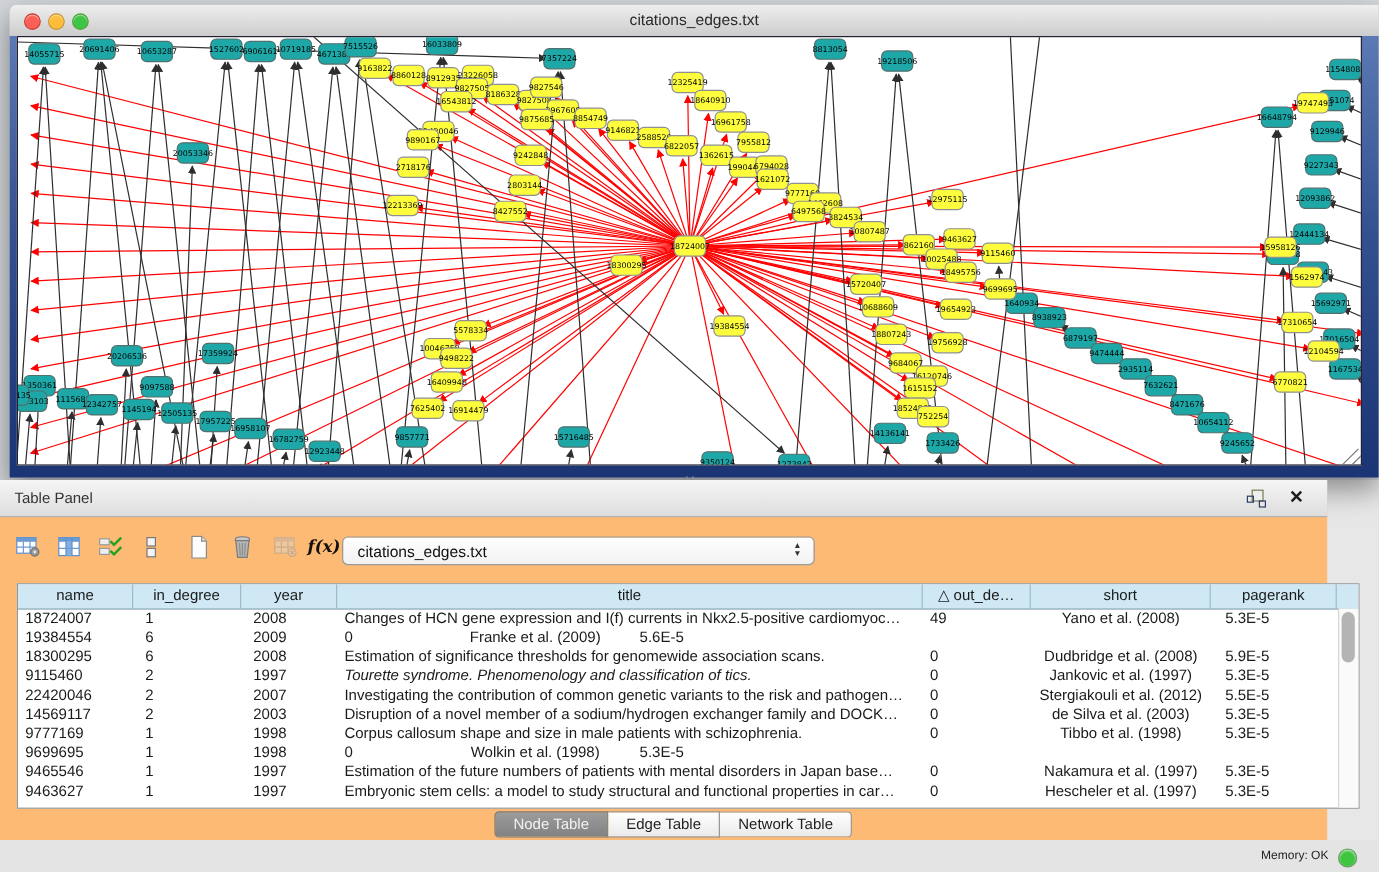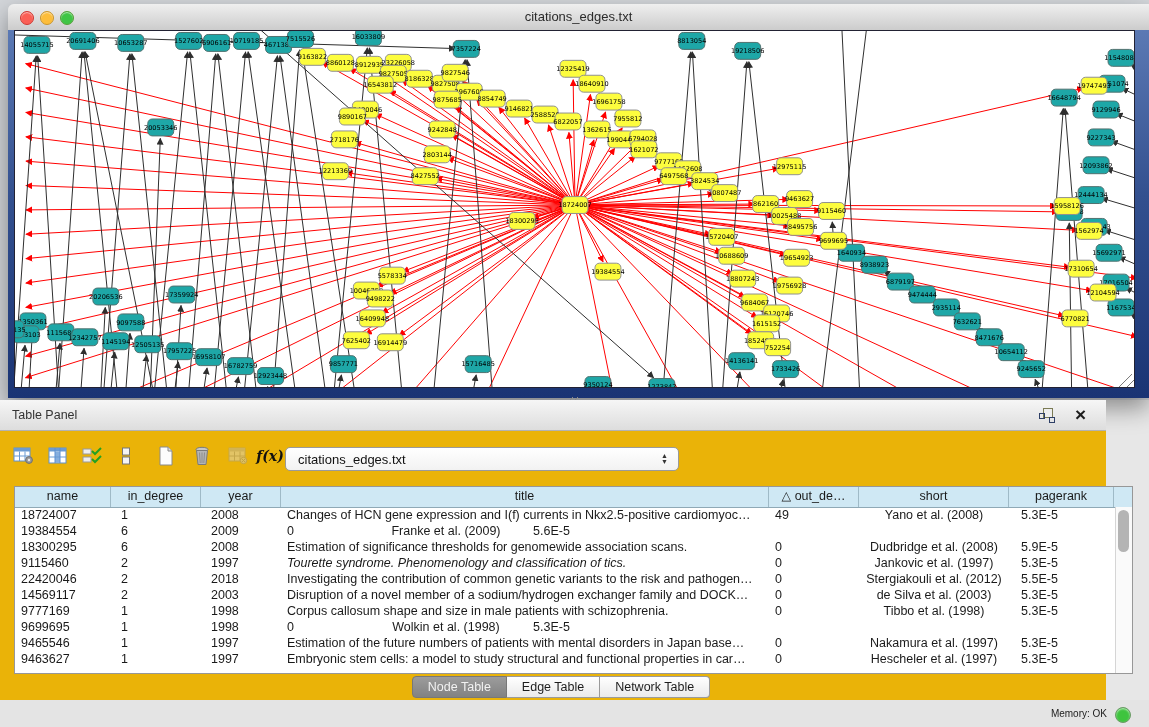--- a/index.html
+++ b/index.html
@@ -34,21 +34,21 @@
   }
   #graph{
     position:absolute;left:6px;top:0;width:1121px;height:358px;
     background:#ffffff;border:1px solid #223;box-sizing:border-box;display:block;
   }
 
   
   #panel-grip{position:absolute;left:566px;top:396px;width:14px;height:7px;}
 
   
-  #table-panel{position:absolute;left:0;top:400px;width:1106px;height:300px;background:#eab308;border-bottom:1px solid #c2c2c2;}
+  #table-panel{position:absolute;left:0;top:400px;width:1106px;height:300px;background:#fdba74;border-bottom:1px solid #c2c2c2;}
   .phead{
     position:absolute;left:0;top:0;right:0;height:30px;
     background:linear-gradient(#f6f6f6,#dddddd);border-bottom:1px solid #b2b2b2;
   }
   .phead .ptitle{position:absolute;left:12px;top:0;height:30px;line-height:30px;font-size:12.5px;color:#333;}
   .float-ic{position:absolute;right:52px;top:8px;width:15px;height:14px;cursor:default;}
   .float-ic .sq1{position:absolute;left:4px;top:0;width:8px;height:8px;border:1px solid #7b7b55;background:#eee;}
   .float-ic .sq2{position:absolute;left:0;top:5px;width:4px;height:4px;border:1px solid #2e3f66;}
   .float-ic .sq3{position:absolute;left:10px;top:9px;width:4px;height:4px;border:1px solid #2e3f66;}
   .close-ic{position:absolute;right:20px;top:2px;font-size:19px;font-weight:bold;color:#1c1c1c;line-height:26px;cursor:default;}
@@ -922,21 +922,21 @@
           <div class="tcell" style="width: 90px; text-align: left; padding-left: 10px;">2</div>
           <div class="tcell" style="width: 80px; text-align: left; padding-left: 10px;">1997</div>
           <div class="tcell" style="width: 488px; text-align: left; padding-left: 6px; font-style: italic;">Tourette syndrome. Phenomenology and classification of tics.</div>
           <div class="tcell" style="width: 90px; text-align: left; padding-left: 6px;">0</div>
           <div class="tcell" style="width: 150px; text-align: center;">Jankovic et al. (1997)</div>
           <div class="tcell" style="width: 105px; text-align: left; padding-left: 12px;">5.3E-5</div>
         </div>
         <div class="trow">
           <div class="tcell" style="width: 96px; text-align: left; padding-left: 6px;">22420046</div>
           <div class="tcell" style="width: 90px; text-align: left; padding-left: 10px;">2</div>
-          <div class="tcell" style="width: 80px; text-align: left; padding-left: 10px;">2018</div>
+          <div class="tcell" style="width: 80px; text-align: left; padding-left: 10px;">2007</div>
           <div class="tcell" style="width: 488px; text-align: left; padding-left: 6px;">Investigating the contribution of common genetic variants to the risk and pathogen…</div>
           <div class="tcell" style="width: 90px; text-align: left; padding-left: 6px;">0</div>
           <div class="tcell" style="width: 150px; text-align: center;">Stergiakouli et al. (2012)</div>
           <div class="tcell" style="width: 105px; text-align: left; padding-left: 12px;">5.5E-5</div>
         </div>
         <div class="trow">
           <div class="tcell" style="width: 96px; text-align: left; padding-left: 6px;">14569117</div>
           <div class="tcell" style="width: 90px; text-align: left; padding-left: 10px;">2</div>
           <div class="tcell" style="width: 80px; text-align: left; padding-left: 10px;">2003</div>
           <div class="tcell" style="width: 488px; text-align: left; padding-left: 6px;">Disruption of a novel member of a sodium/hydrogen exchanger family and DOCK…</div>

